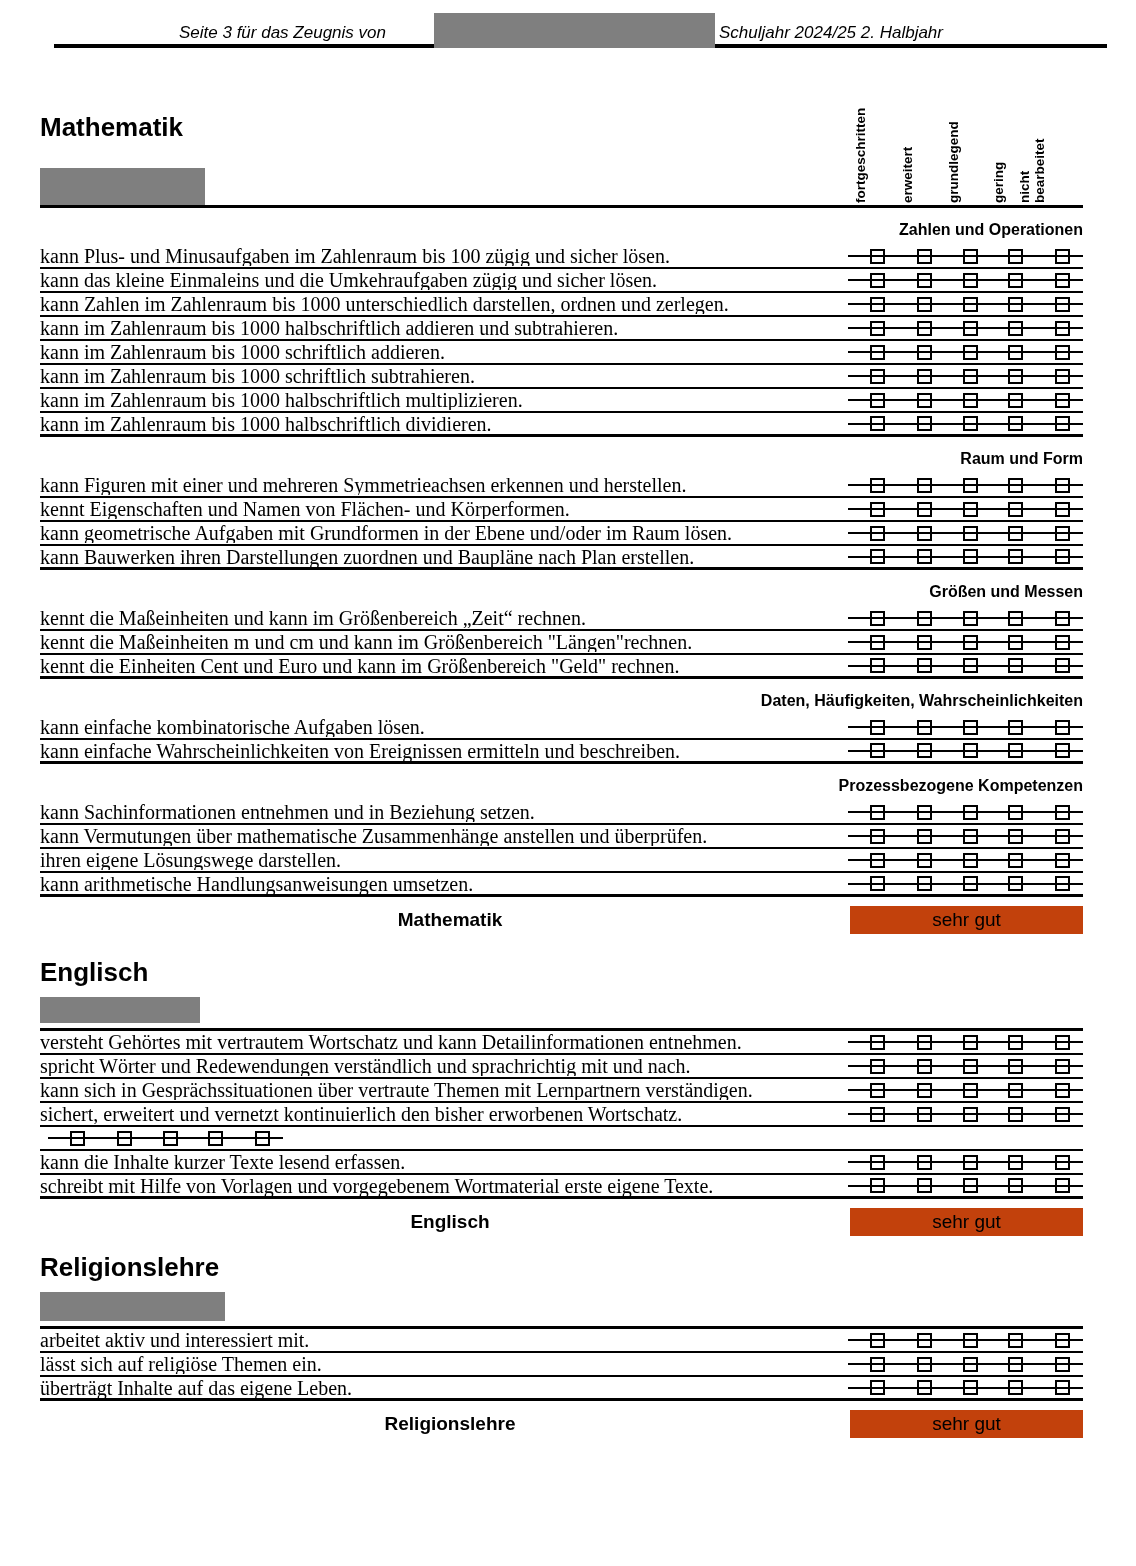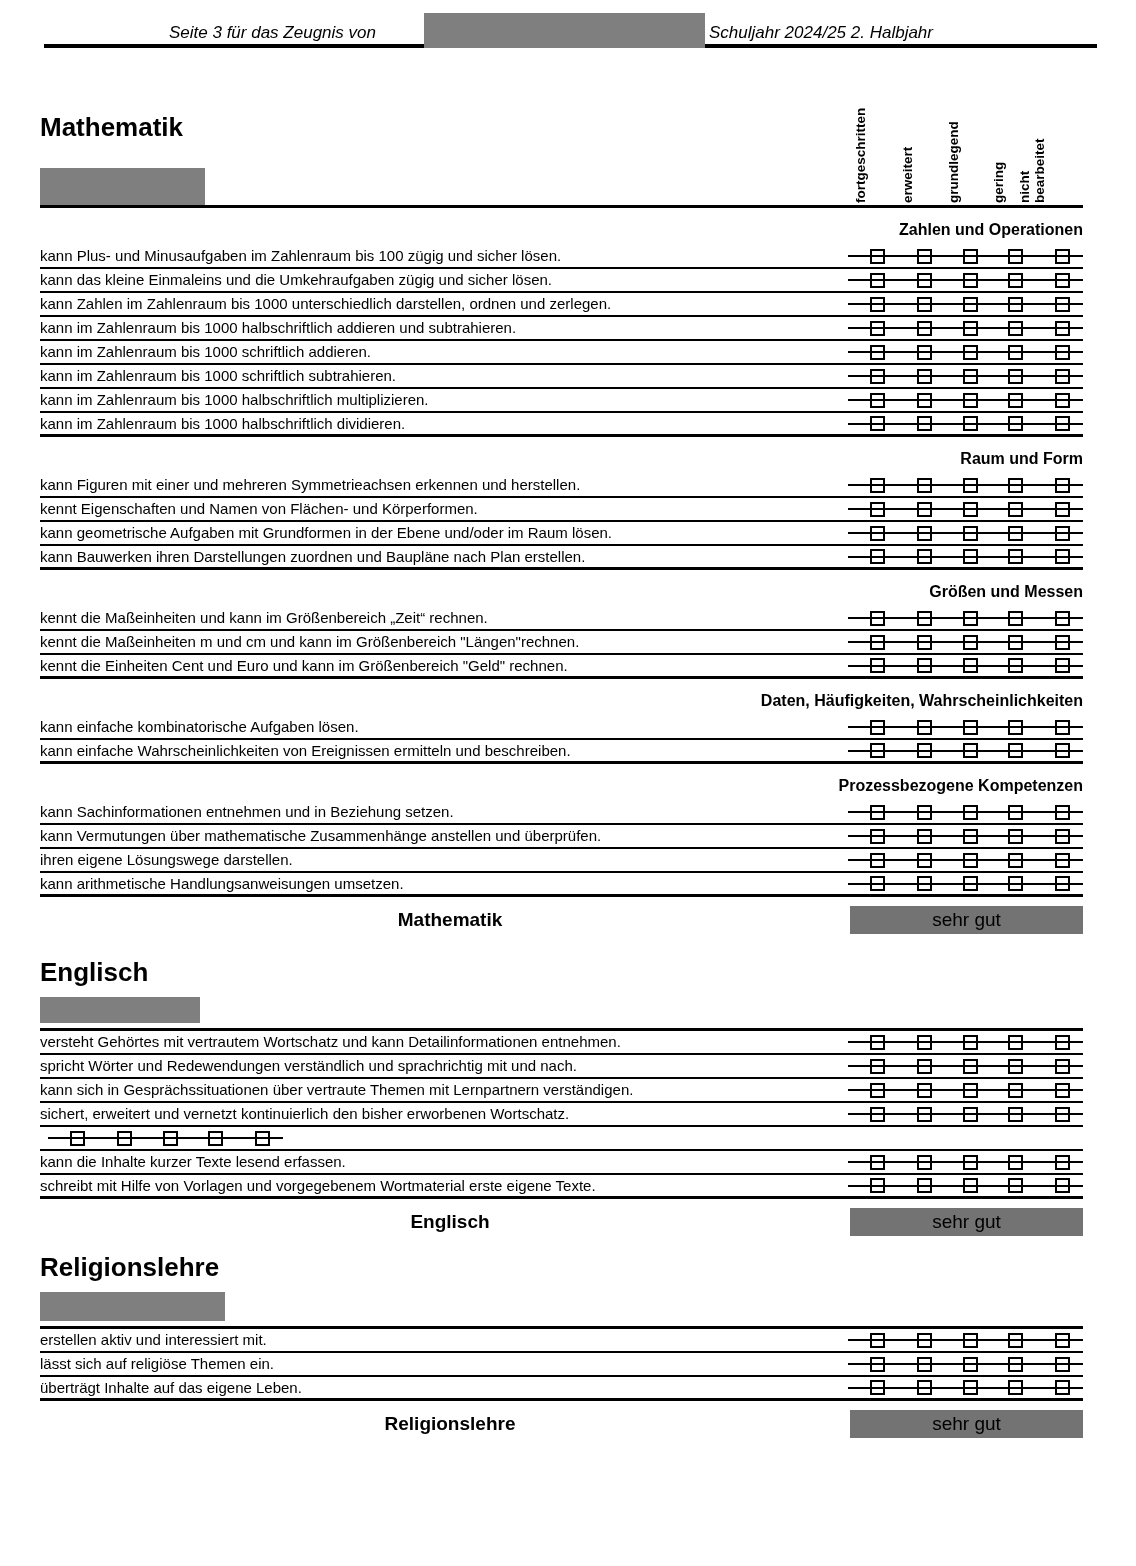--- a/index.html
+++ b/index.html
@@ -2,21 +2,21 @@
 <html lang="de"><head>
 <meta charset="utf-8">
 <style>
   html,body{margin:0;padding:0;}
   body{
     width:1136px;height:1566px;position:relative;background:#ffffff;
     font-family:"Liberation Sans","DejaVu Sans",sans-serif;color:#000;
     overflow:hidden;
   }
   
-  .page-header{position:absolute;left:4px;top:0;width:1028px;height:60px;text-decoration:underline;}
+  .page-header{position:absolute;left:14px;top:0;width:1028px;height:60px;text-decoration:underline;}
   .ph-rule{position:absolute;left:40px;top:44px;width:1053px;height:4px;background:#000;z-index:1;}
   .ph-left{position:absolute;left:165px;top:23px;font-size:17px;font-style:italic;white-space:nowrap;z-index:0;}
   .ph-right{position:absolute;left:705px;top:23px;font-size:17px;font-style:italic;white-space:nowrap;z-index:0;}
   .ph-redaction{position:absolute;left:420px;top:13px;width:281px;height:35px;background:#7f7f7f;z-index:2;}
   
   .subject{position:absolute;left:40px;width:1043px;}
   .subject-math{top:113px;}
   .subject-english{top:958px;}
   .subject-religion{top:1253px;}
   .subject-title{margin:0;font-size:26px;line-height:28px;font-weight:bold;}
@@ -32,31 +32,31 @@
   .rh0{left:829px;top:74px;}
   .rh1{left:876px;top:74px;}
   .rh2{left:922px;top:74px;}
   .rh3{left:967px;top:74px;}
   .rh4{left:1007px;top:60px;height:30px;line-height:15px;}
   
   .comp-table{border-top:3px solid #000;}
   .section-heading{padding:13px 0 6px 0;font-size:16px;line-height:18px;font-weight:bold;text-align:right;}
   .comp-row{height:24px;box-sizing:border-box;border-bottom:2px solid #000;display:flex;align-items:center;}
   .comp-row.last{border-bottom-width:3px;}
-  .comp-text{flex:1;font-size:15px;line-height:20px;white-space:nowrap;overflow:hidden;}
+  .comp-text{flex:1;font-size:20px;line-height:20px;white-space:nowrap;overflow:hidden;font-family:Liberation Serif, serif;}
   .ratings{width:243px;align-self:stretch;position:relative;}
   .strike{position:absolute;left:8px;right:0;top:50%;margin-top:-1px;height:2px;background:#000;}
   .cb{position:absolute;top:50%;margin-top:-7.5px;width:15px;height:15px;border:2px solid #000;
       box-sizing:border-box;background:transparent;}
   .cb0{left:30px;} .cb1{left:77px;} .cb2{left:123px;} .cb3{left:168px;} .cb4{left:215px;}
   
   .summary{position:relative;margin-top:9px;height:28px;}
   .summary-label{position:absolute;left:0;top:0;width:820px;text-align:center;
                  font-size:19px;line-height:28px;font-weight:bold;}
-  .grade-box{position:absolute;left:810px;top:0;width:233px;height:28px;background:#737373;
+  .grade-box{position:absolute;left:810px;top:0;width:233px;height:28px;background:#c2410c;
              text-align:center;font-size:19px;line-height:28px;}
 </style>
 </head>
 <body>
 
 <div class="page-header">
   <span class="ph-left">Seite 3 für das Zeugnis von</span>
   <div class="ph-redaction"></div>
   <span class="ph-right">Schuljahr 2024/25 2. Halbjahr</span>
   <div class="ph-rule"></div>
@@ -412,21 +412,21 @@
     <div class="summary-label">Englisch</div>
     <div class="grade-box">sehr gut</div>
   </div>
 </section>
 
 <section class="subject subject-religion">
   <h1 class="subject-title">Religionslehre</h1>
   <div class="redaction"></div>
   <div class="comp-table">
       <div class="comp-row">
-        <div class="comp-text">erstellen aktiv und interessiert mit.</div>
+        <div class="comp-text">arbeitet aktiv und interessiert mit.</div>
         <div class="ratings">
           <div class="strike"></div>
           <span class="cb cb0"></span>
           <span class="cb cb1"></span>
           <span class="cb cb2"></span>
           <span class="cb cb3"></span>
           <span class="cb cb4"></span>
         </div>
       </div>
       <div class="comp-row">

